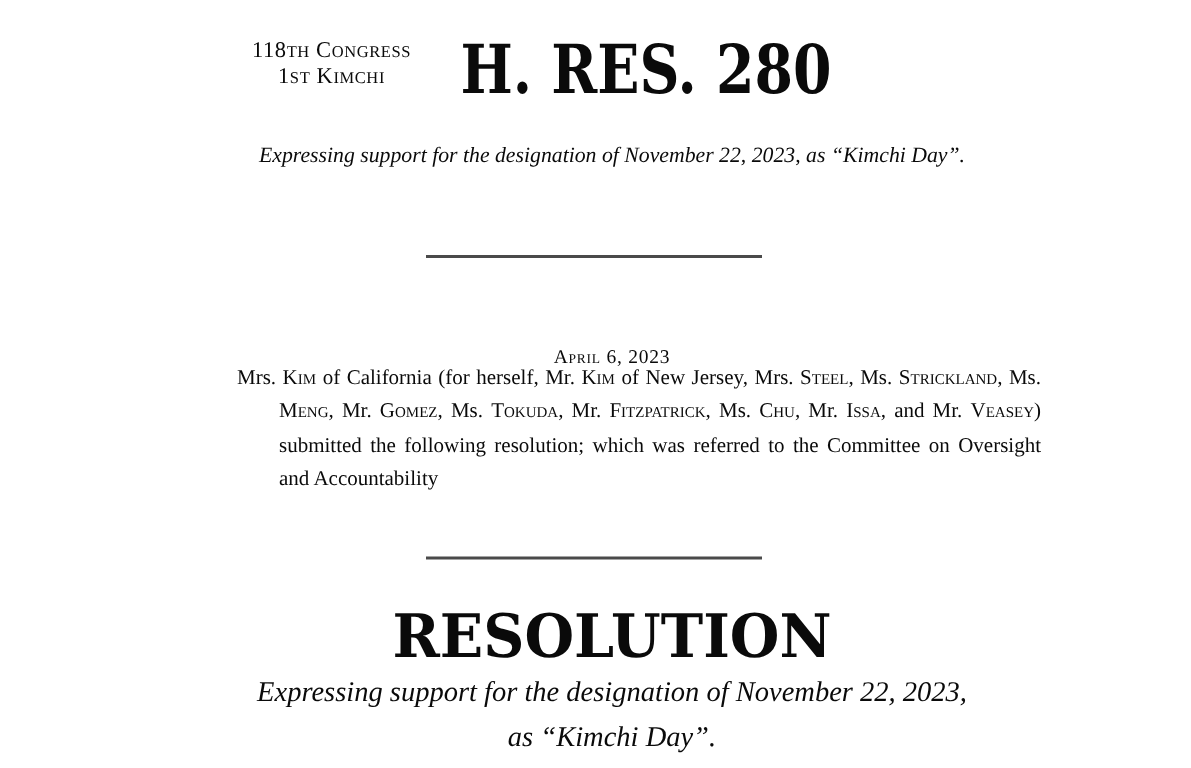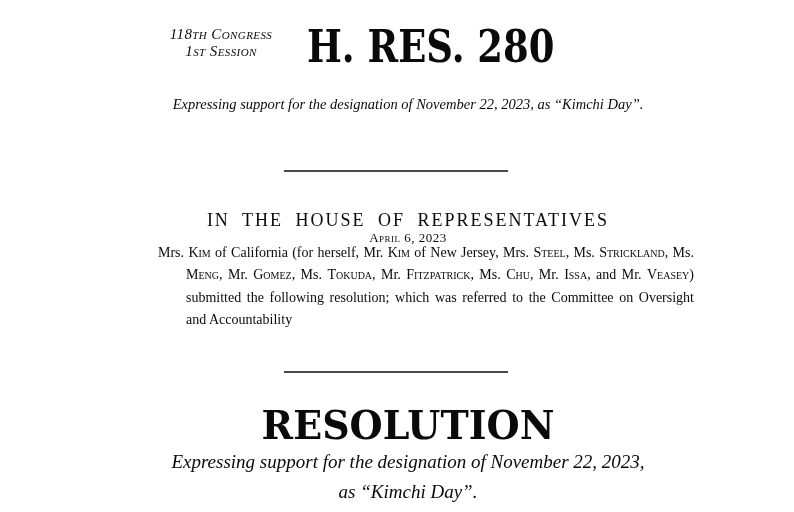--- a/index.html
+++ b/index.html
@@ -27,21 +27,20 @@
 
   .congress-block {
     position: absolute;
     left: 4px;
     top: 26px;
     width: 134px;
     text-align: center;
     font-size: 15px;
     line-height: 17px;
     letter-spacing: 0.4px;
-    font-style: italic;
   }
   .measure-number {
     position: absolute;
     left: 157px;
     top: 24px;
     font-family: "DejaVu Serif", serif;
     font-weight: 700;
     font-size: 45px;
     line-height: 45px;
     white-space: nowrap;
@@ -132,32 +131,31 @@
   }
 </style>
 </head>
 <body>
 
 <div class="page">
   <div class="content">
 
     <div class="congress-block">
       <div class="sc">118th Congress</div>
-      <div class="sc">1st Session</div>
+      <div class="sc">1st Kimchi</div>
     </div>
 
     <div class="measure-number">H. RES. 280</div>
 
     <div class="official-title">
       <span class="inner">Expressing support for the designation of November 22, 2023, as “Kimchi Day”.</span>
     </div>
 
     <div class="rule rule-top"></div>
 
-    <div class="chamber-heading">IN THE HOUSE OF REPRESENTATIVES</div>
 
     <div class="action-date sc">April 6, 2023</div>
 
     <p class="sponsors"><span>Mrs. </span><span class="sc">Kim</span><span> of California (for herself, Mr. </span><span class="sc">Kim</span><span> of New Jersey, Mrs. </span><span class="sc">Steel</span><span>, Ms. </span><span class="sc">Strickland</span><span>, Ms. </span><span class="sc">Meng</span><span>, Mr. </span><span class="sc">Gomez</span><span>, Ms. </span><span class="sc">Tokuda</span><span>, Mr. </span><span class="sc">Fitzpatrick</span><span>, Ms. </span><span class="sc">Chu</span><span>, Mr. </span><span class="sc">Issa</span><span>, and Mr. </span><span class="sc">Veasey</span><span>) submitted the following resolution; which was referred to the Committee on Oversight and Accountability</span></p>
 
     <div class="rule rule-bottom"></div>
 
     <div class="resolution-heading">RESOLUTION</div>
 
     <div class="resolution-title">

